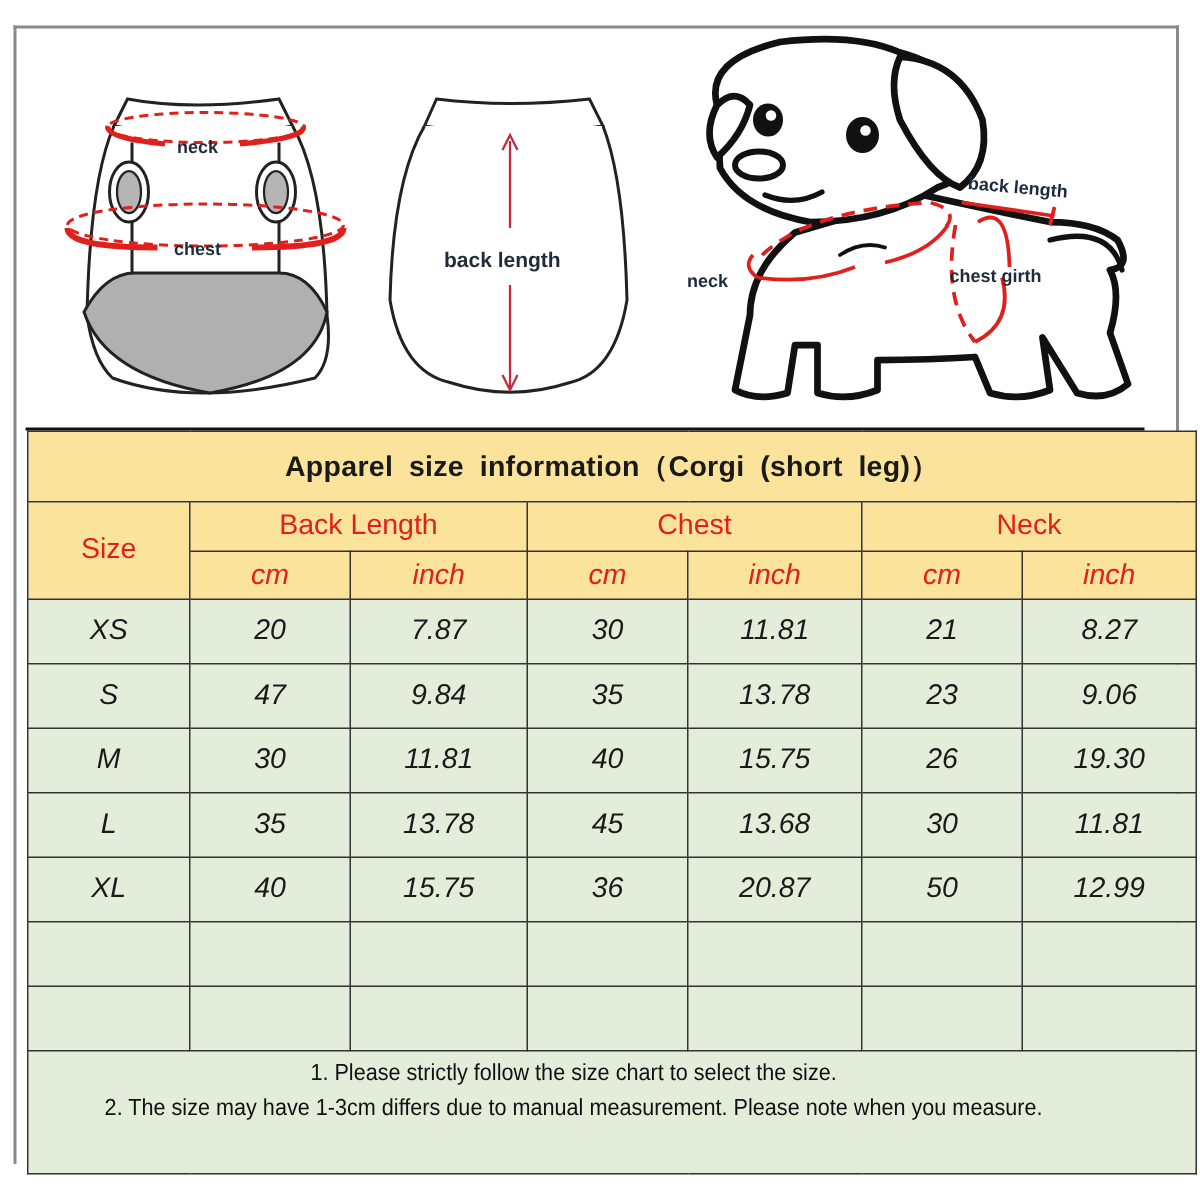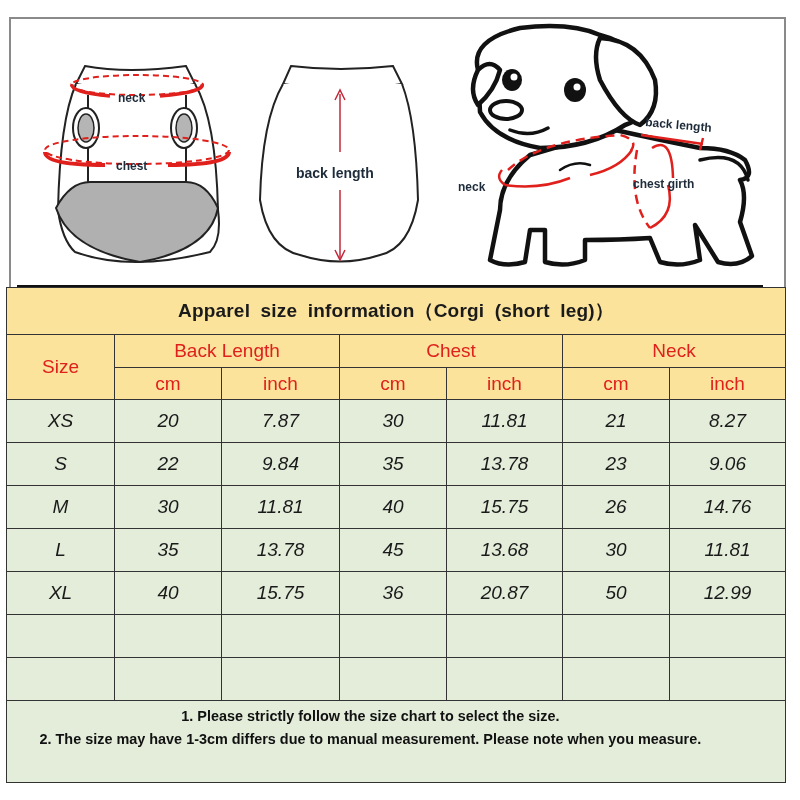--- a/index.html
+++ b/index.html
@@ -1,28 +1,28 @@
 <!DOCTYPE html>
 <html><head>
 <meta charset="utf-8">
 <style>
   html, body { margin: 0; padding: 0; background: #ffffff; }
   body { width: 800px; height: 800px; position: relative; overflow: hidden; font-family: "Liberation Sans", sans-serif; }
   .frame { position: absolute; left: 9px; top: 17px; width: 777px; height: 759px; border: 2px solid #8a8a8a; border-bottom: none; box-sizing: border-box; background: #fff; }
   .illus { position: absolute; left: 11px; top: 19px; width: 775px; height: 266px; }
   .topline { position: absolute; left: 17px; top: 285px; width: 746px; height: 2px; background: #111; }
-  table.sz { position: absolute; left: 6px; top: 287px; width: 779px; border-collapse: collapse; table-layout: fixed; }
+  table.sz { position: absolute; left: 18px; top: 287px; width: 779px; border-collapse: collapse; table-layout: fixed; }
   table.sz td { border: 1.5px solid #333; text-align: center; padding: 0; font-size: 19px; color: #1a1a1a; }
   .hdr { background: #fbe39c; }
   .title { height: 46px; font-weight: bold; font-size: 19px; color: #111; letter-spacing: 0.2px; word-spacing: 5px; }
   .red { color: #e0201c !important; }
   .grp { height: 32px; font-size: 19px; }
-  .unit { height: 31px; font-size: 19px; }
+  .unit { height: 31px; font-size: 19px; font-style: italic; }
   .data td { background: #e3edda; height: 42px; font-style: italic; }
-  .notes { background: #e3edda; text-align: left; vertical-align: top; height: 78px; font-size: 15.5px !important; color: #111 !important; padding: 3px 0 0 3px !important; line-height: 23px; font-weight: bold; }
+  .notes { background: #e3edda; text-align: left; vertical-align: top; height: 78px; font-size: 15.5px !important; color: #111 !important; padding: 3px 0 0 3px !important; line-height: 23px; }
   .note-line { display: block; transform: scaleX(0.93); transform-origin: left; white-space: nowrap; }
   .lbl { font-family: "Liberation Sans", sans-serif; font-weight: bold; fill: #1d2b3a; }
 </style>
 </head>
 <body>
 
 <div class="frame"></div>
 
 <svg class="illus" viewBox="11 19 775 266" width="775" height="266">
 
@@ -120,35 +120,35 @@
     <td>XS</td>
     <td>20</td>
     <td>7.87</td>
     <td>30</td>
     <td>11.81</td>
     <td>21</td>
     <td>8.27</td>
   </tr>
   <tr class="data">
     <td>S</td>
-    <td>22</td>
+    <td>47</td>
     <td>9.84</td>
     <td>35</td>
     <td>13.78</td>
     <td>23</td>
     <td>9.06</td>
   </tr>
   <tr class="data">
     <td>M</td>
     <td>30</td>
     <td>11.81</td>
     <td>40</td>
     <td>15.75</td>
     <td>26</td>
-    <td>14.76</td>
+    <td>19.30</td>
   </tr>
   <tr class="data">
     <td>L</td>
     <td>35</td>
     <td>13.78</td>
     <td>45</td>
     <td>13.68</td>
     <td>30</td>
     <td>11.81</td>
   </tr>

